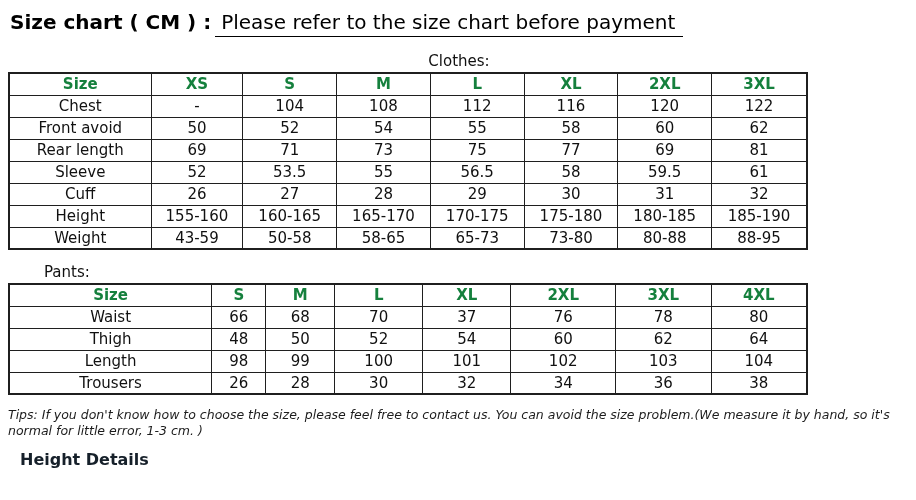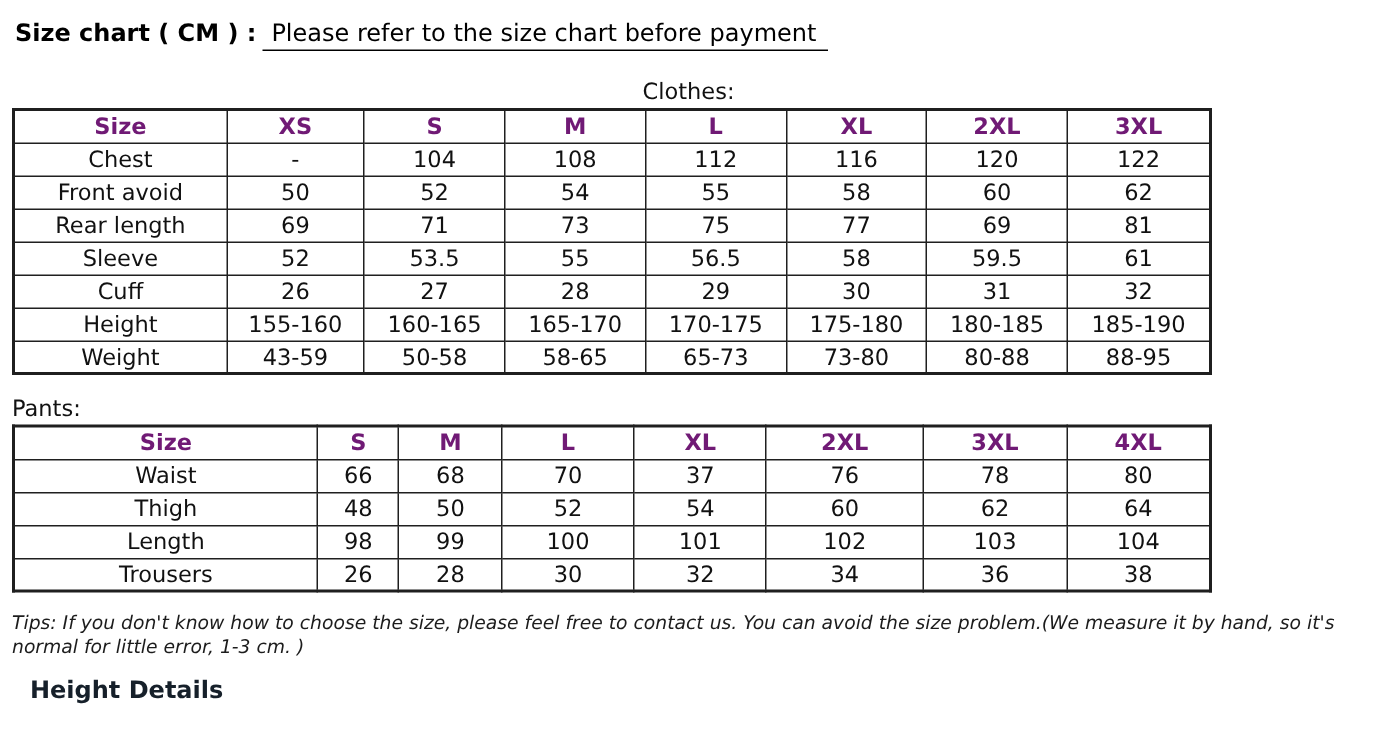--- a/index.html
+++ b/index.html
@@ -12,42 +12,42 @@
     color: #1a1a1a;
   }
   .page {
     width: 916px;
     height: 500px;
     padding: 12px 6px 0 8px;
     overflow: hidden;
   }
   .title-line {
     margin-left: 2px;
-    font-size: 16px;
+    font-size: 20px;
     line-height: 20px;
     white-space: nowrap;
   }
   .title-bold {
     font-weight: bold;
     color: #000;
   }
   .title-underlined {
     font-weight: normal;
     color: #000;
     border-bottom: 1px solid #000;
     padding: 0 8px 2px 6px;
     margin-left: 4px;
   }
   .section-label {
     font-size: 15px;
     line-height: 17px;
     color: #111;
   }
   .clothes-label { margin-top: 21px; text-align: center; }
-  .pants-label   { margin-top: 14px; }
+  .pants-label   { margin-top: 14px; margin-left: 36px; }
   table.size-table {
     margin-top: 2px;
     width: 800px;
     border-collapse: collapse;
     table-layout: fixed;
     border: 2px solid #1f1f1f;
     background: #fff;
   }
   table.size-table th,
   table.size-table td {
@@ -57,21 +57,21 @@
     text-align: center;
     vertical-align: middle;
     font-size: 15px;
     line-height: 16px;
     color: #111;
     overflow: hidden;
     white-space: nowrap;
   }
   table.size-table th {
     font-weight: bold;
-    color: #701a75;
+    color: #15803d;
   }
   .tips {
     margin-top: 12px;
     width: 903px;
     font-size: 12.5px;
     line-height: 16px;
     color: #1c1c1c;
     font-style: italic;
   }
   .bottom-partial {

